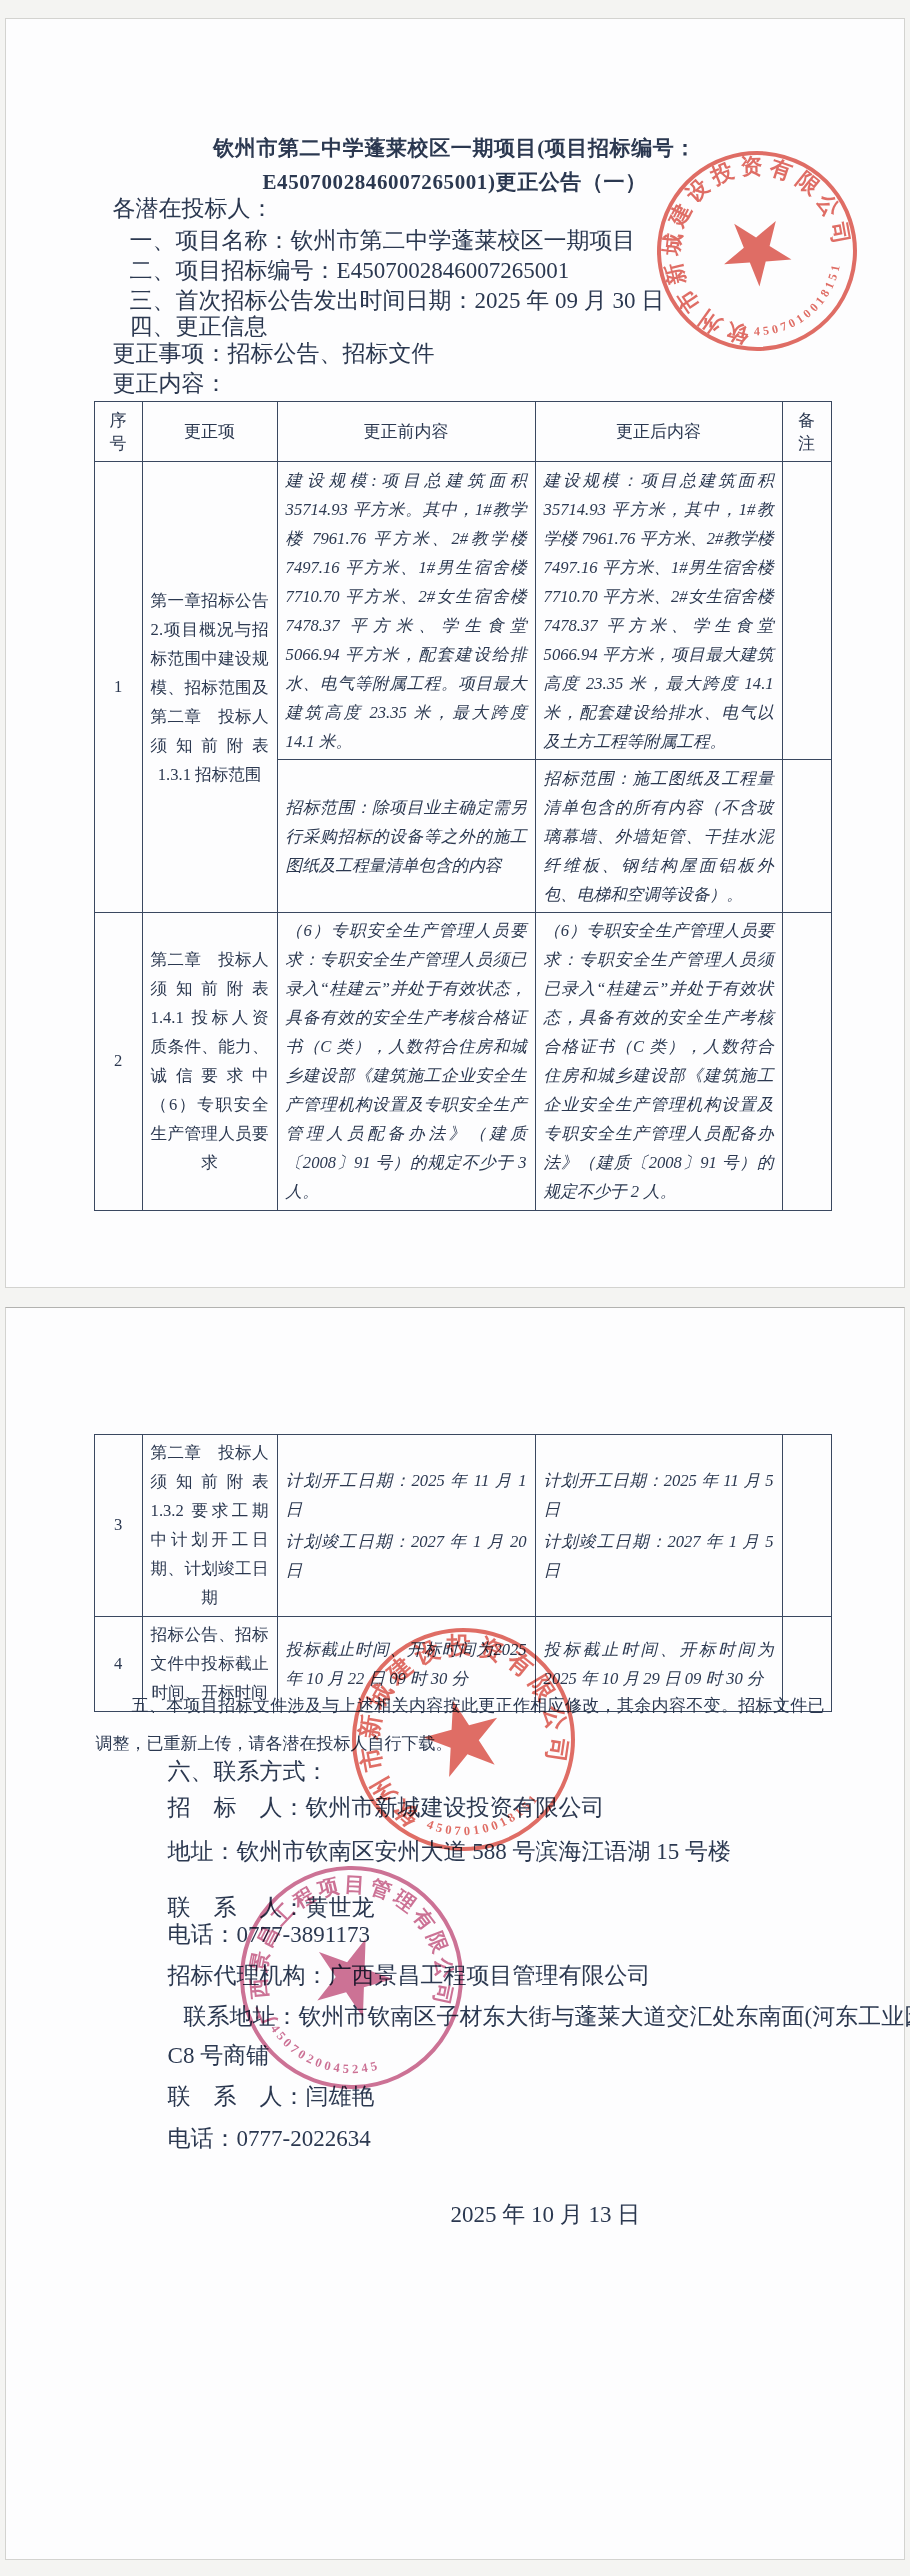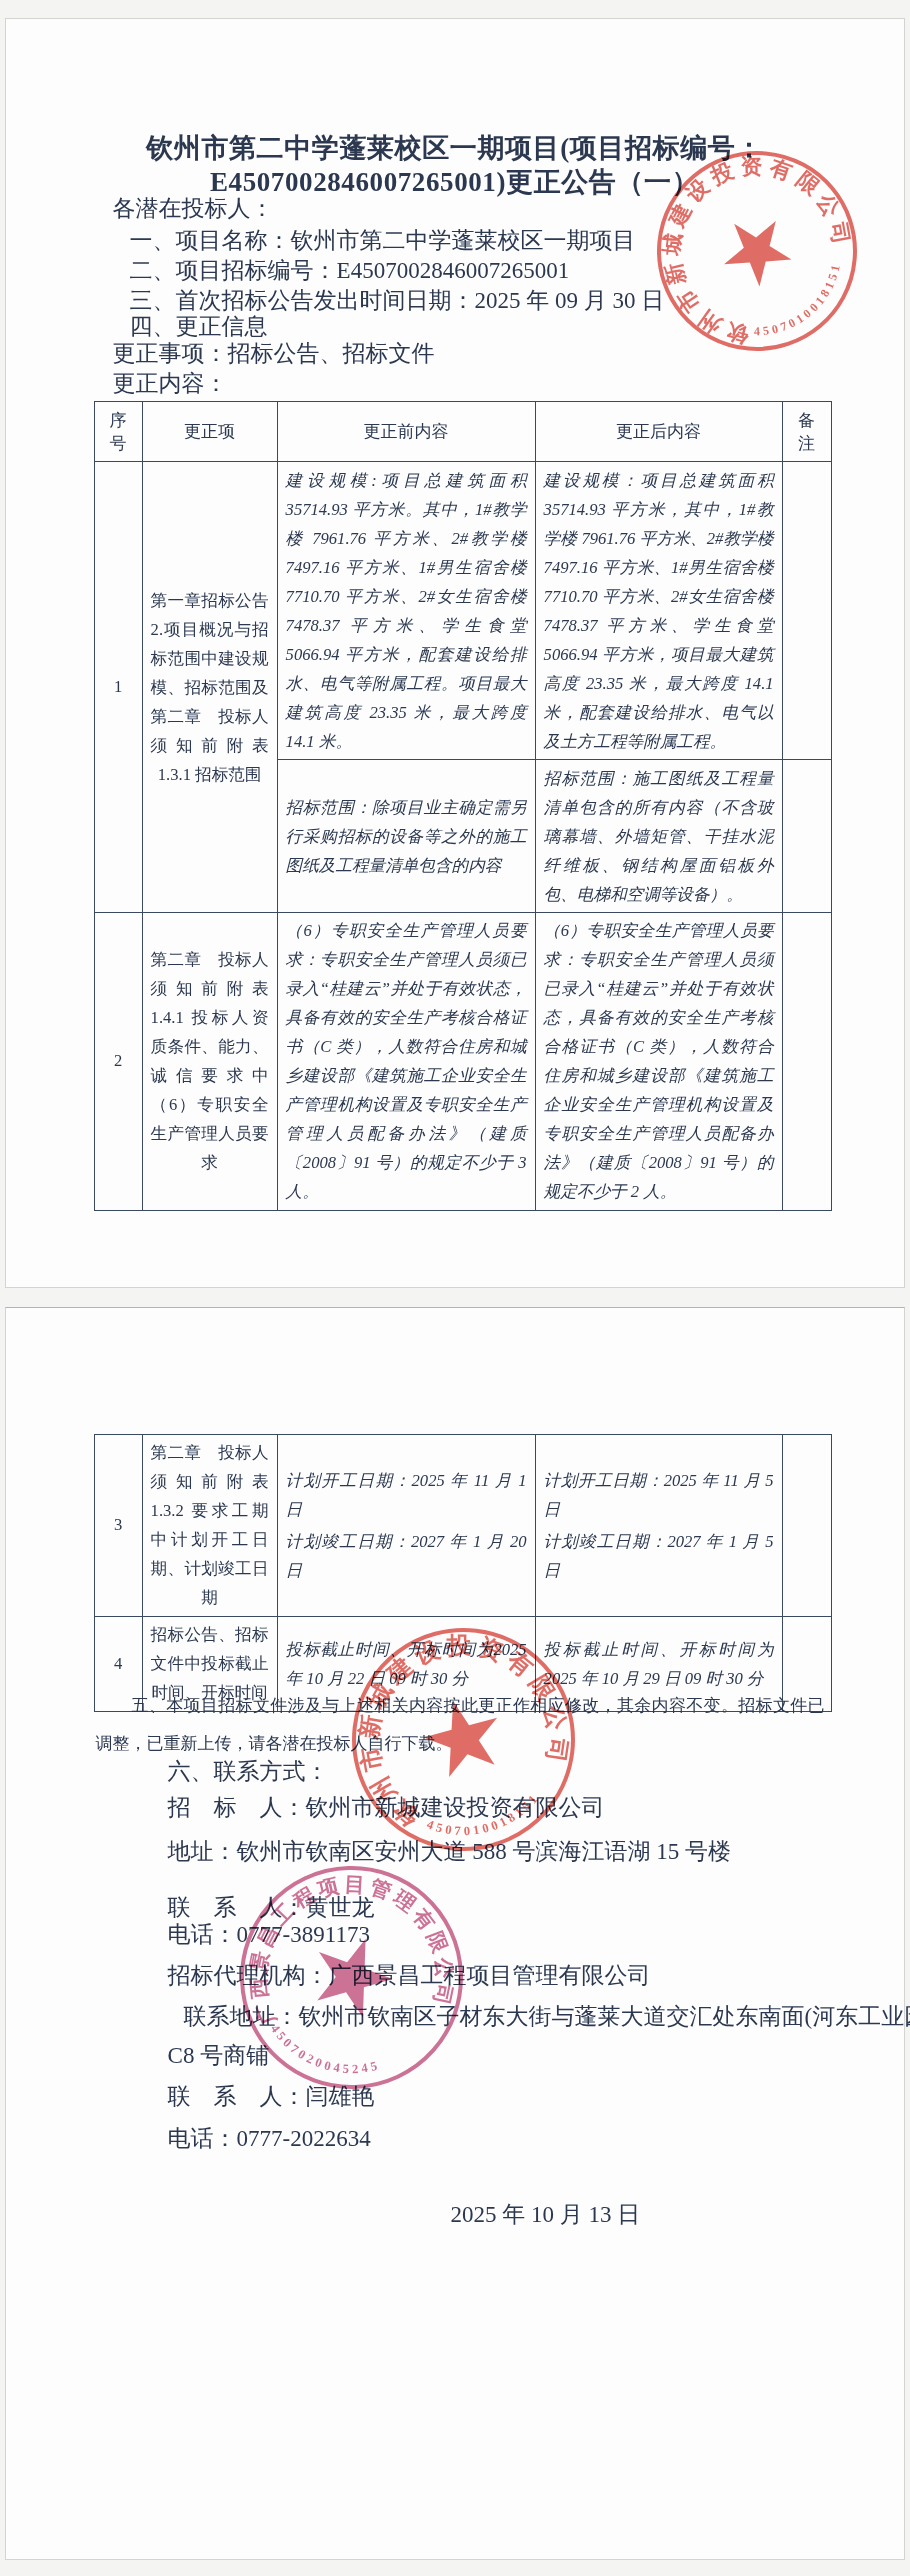--- a/index.html
+++ b/index.html
@@ -10,21 +10,21 @@
   }
   .page {
     position:absolute; left:4.6px; width:900px; background:#fdfdfe;
     border:0.6px solid #d3d3d0; box-sizing:border-box;
   }
   #page1 { top:18.4px;  height:1270px; }
   #page2 { top:1307px; height:1253px; border-top:1.1px solid #b2b2b0; }
 
   .title {
     position:absolute; left:0; width:100%; text-align:center;
-    font-size:27px; font-weight:bold; line-height:27.5px; letter-spacing:0.6px;
+    font-size:21px; font-weight:bold; line-height:27.5px; letter-spacing:0.6px;
   }
   .line {
     position:absolute; font-size:23px; line-height:24px; white-space:nowrap;
   }
   .para {
     position:absolute; font-size:17px; line-height:38px; text-align:justify;
   }
 
   table.ctable {
     position:absolute; left:88px; width:736px;

